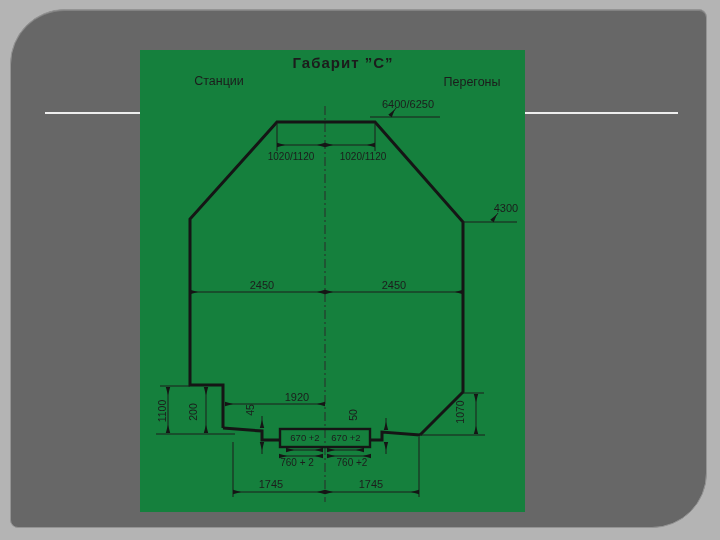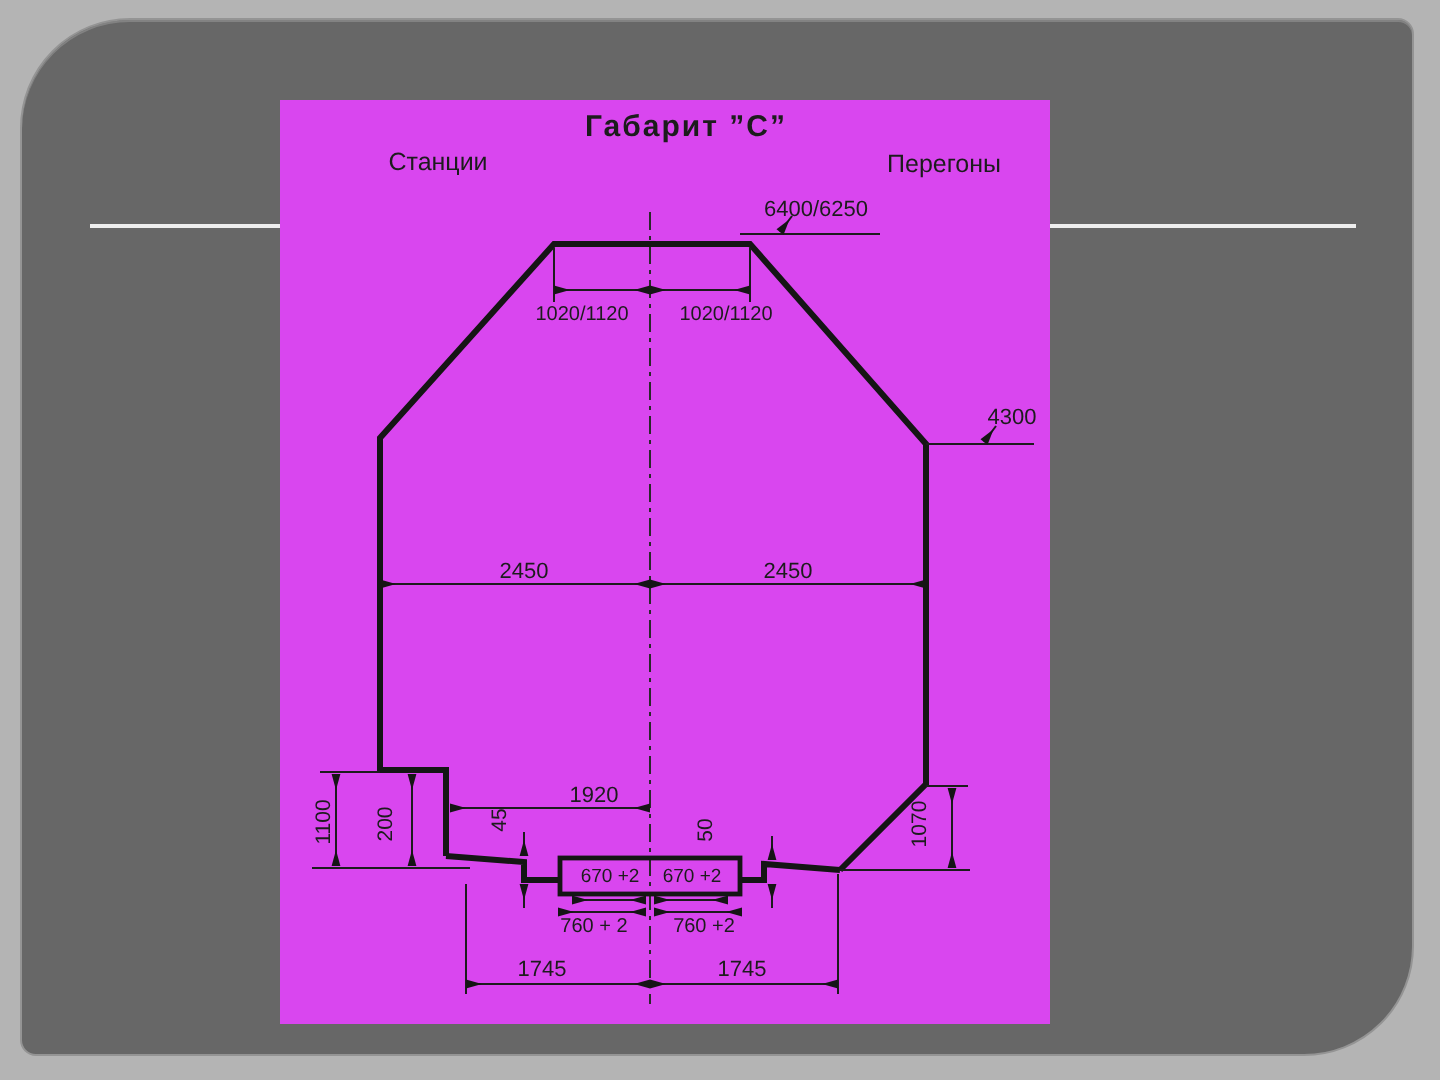--- a/index.html
+++ b/index.html
@@ -14,21 +14,21 @@
     border:1px solid #949494;
     border-radius:55px 8px 55px 8px;
     box-shadow:inset 0 1px 0 rgba(255,255,255,.18);
   }
   .deco-line{
     position:absolute;left:45px;top:112px;width:633px;height:2px;
     background:#eeeeee;z-index:1;
   }
   .panel{
     position:absolute;left:140px;top:50px;width:385px;height:462px;
-    background:#d946ef;z-index:2;
+    background:#15803d;z-index:2;
   }
   svg{display:block;}
   .d{stroke:#1c1c1c;stroke-width:1;fill:none;}
   .t{stroke:#151515;stroke-width:3;fill:none;stroke-linejoin:miter;}
   .b{stroke:#151515;stroke-width:2.4;fill:none;}
   .cl{stroke:#2a2a2a;stroke-width:1;stroke-dasharray:9 3 2 3;}
   text{fill:#1c1c1c;font-family:"Liberation Sans", sans-serif;}
   .lbl{font-size:11px;text-anchor:middle;}
   .sm{font-size:10px;text-anchor:middle;}
   .tiny{font-size:9.5px;text-anchor:middle;}

